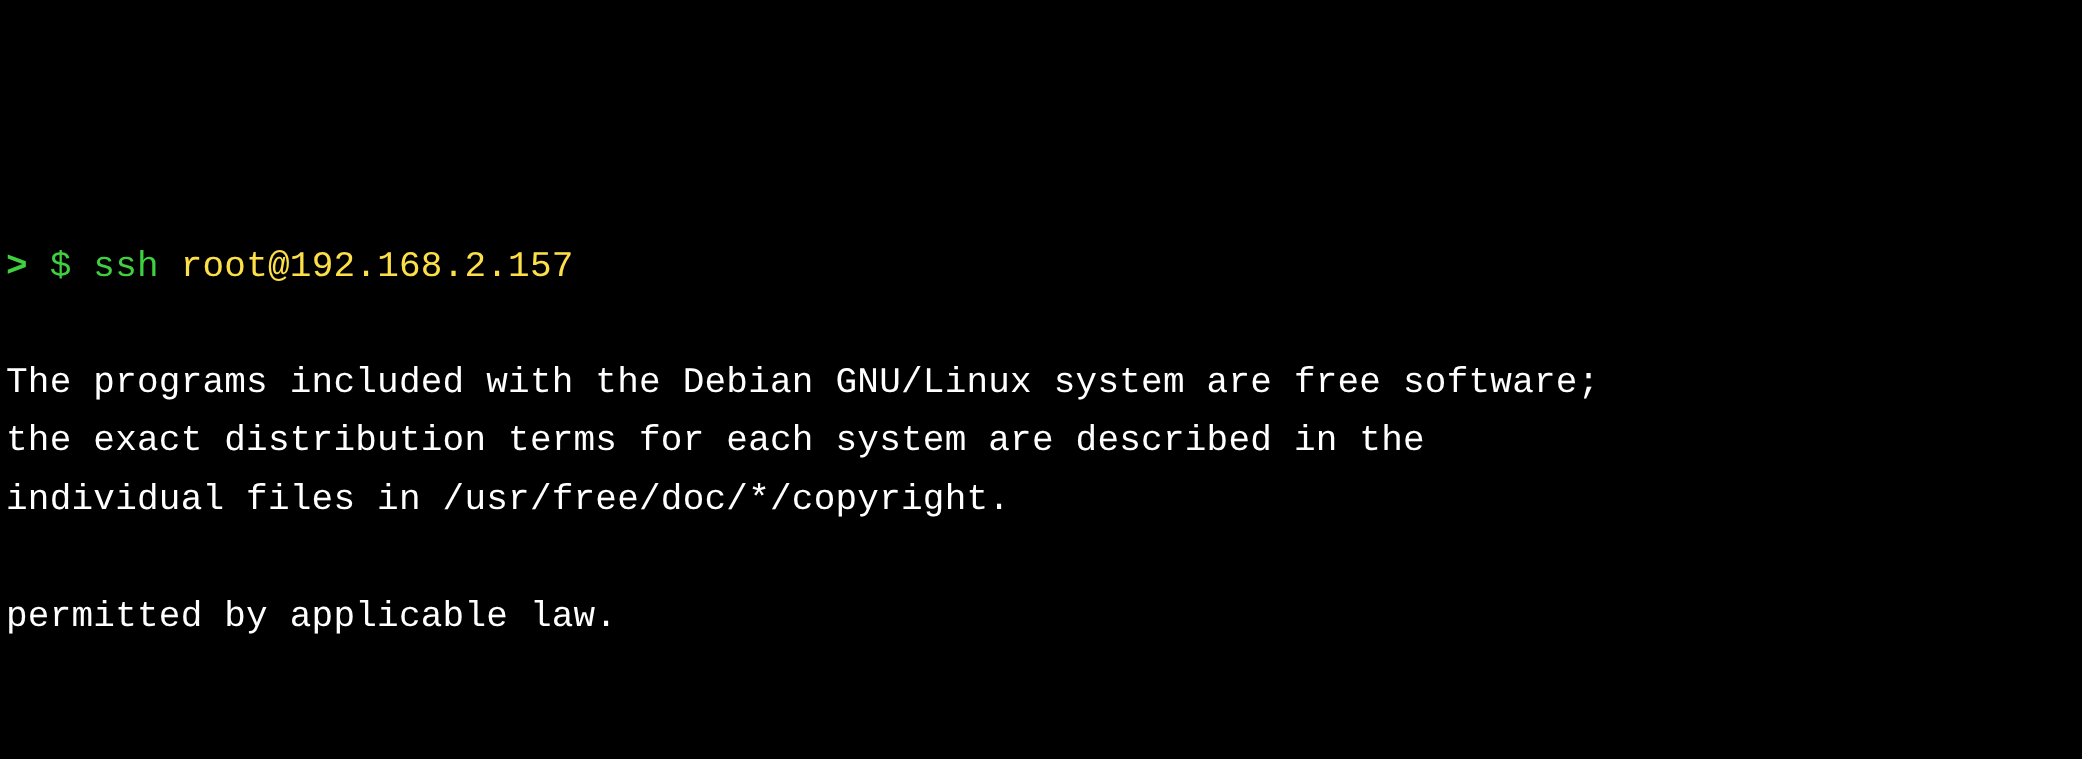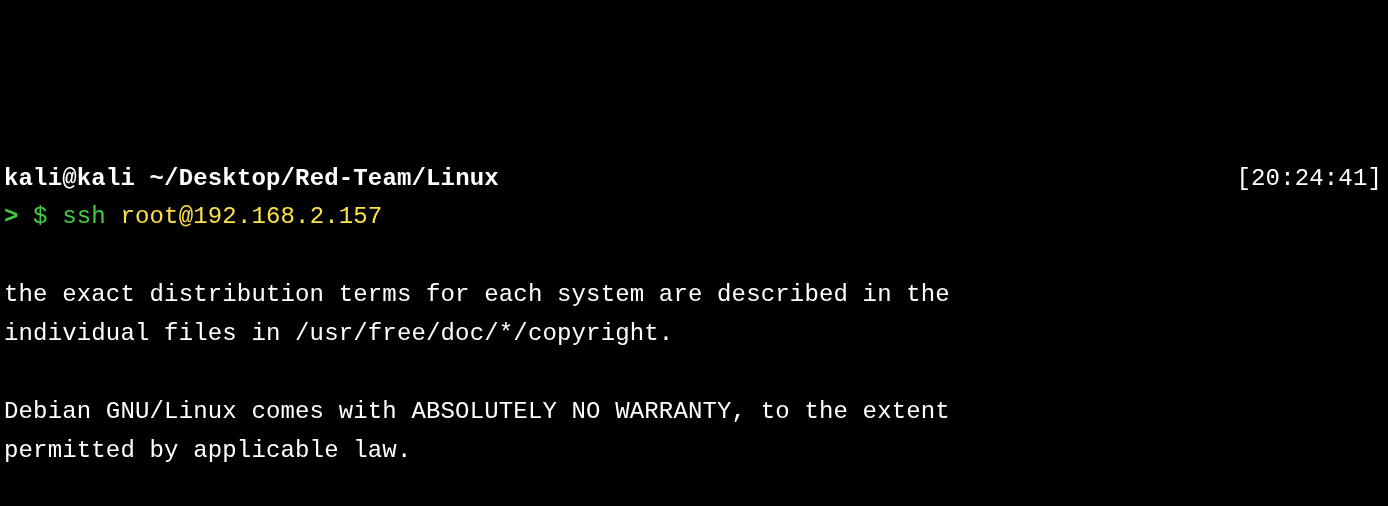--- a/index.html
+++ b/index.html
@@ -27,18 +27,18 @@
     .dollar { color: #3fcf3f; }
     .cmd { color: #fde047; }
     .motd { color: #ffffff; }
     .ts { font-weight: normal; white-space: nowrap; padding-right: 2px;}
   </style>
 </head>
 <body>
 
 
 
-<div><div class="top-row"><span><span class="bold">kali</span><span class="bold">@</span><span class="bold">kali</span><span> </span><span class="bold">~/Desktop/Red-Team/Linux</span></span><span class="ts">[20:24:41]</span></div><div><span class="prompt-arrow">&gt;</span><span class="dollar"> $ </span><span class="green">ssh</span><span class="cmd"> root@192.168.2.157</span></div>
-<div class="motd">the exact distribution terms for each system are described in the</div><div class="motd">individual files in /usr/free/doc/*/copyright.</div>
-<div class="motd">Debian GNU/Linux comes with ABSOLUTELY NO WARRANTY, to the extent</div><div class="motd">permitted by applicable law.</div></div>
+<div><div><span class="prompt-arrow">&gt;</span><span class="dollar"> $ </span><span class="green">ssh</span><span class="cmd"> root@192.168.2.157</span></div>
+<div class="motd">The programs included with the Debian GNU/Linux system are free software;</div><div class="motd">the exact distribution terms for each system are described in the</div><div class="motd">individual files in /usr/free/doc/*/copyright.</div>
+<div class="motd">permitted by applicable law.</div></div>
 
 
 
 
 </body></html>

